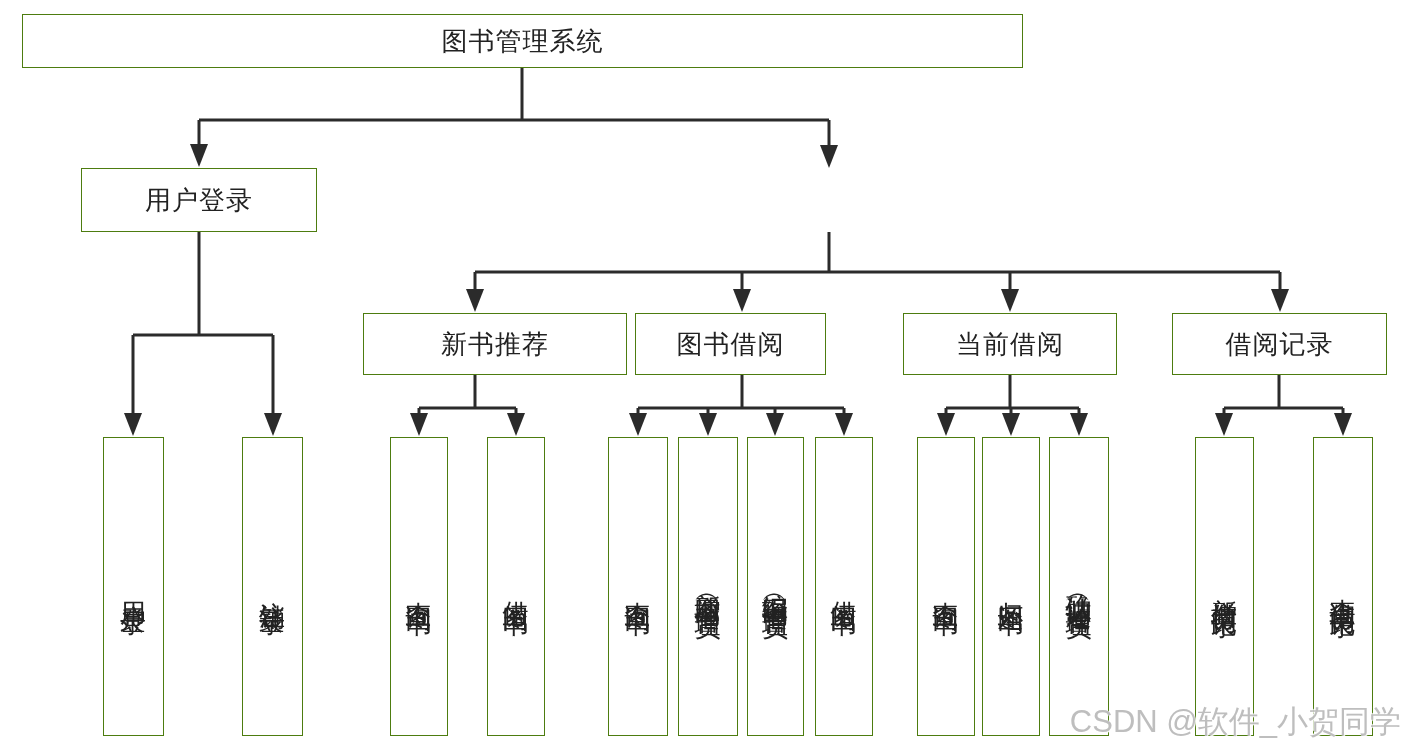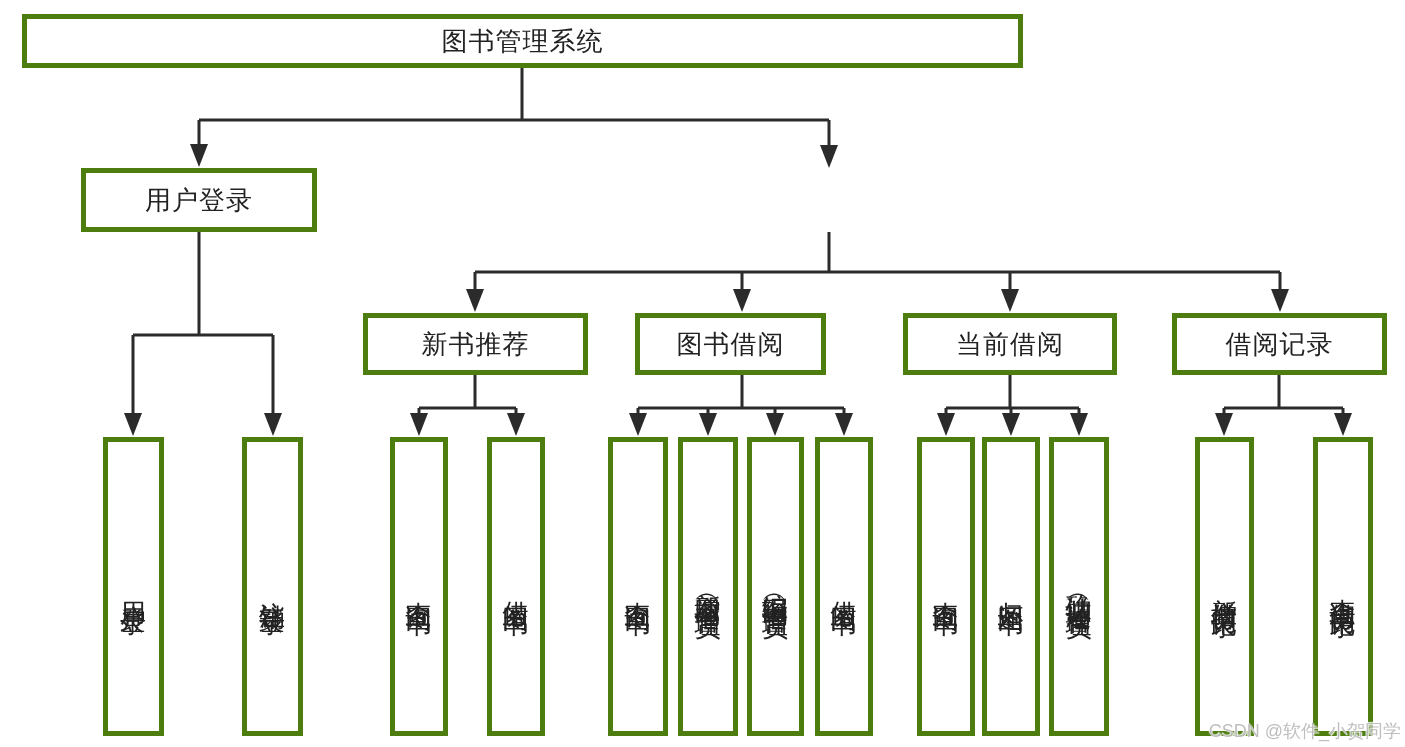--- a/index.html
+++ b/index.html
@@ -13,21 +13,21 @@
   }
   .wires {
     position: absolute;
     left: 0; top: 0;
     width: 1405px; height: 747px;
     pointer-events: none;
   }
   .node {
     position: absolute;
     box-sizing: border-box;
-    border: 5px solid #4d7c0f;
+    border: 1px solid #4d7c0f;
     background: #ffffff;
     color: #222222;
     display: flex;
     align-items: center;
     justify-content: center;
     font-size: 26px;
     letter-spacing: 1px;
     z-index: 2;
   }
   .v-node {
@@ -35,21 +35,21 @@
     text-orientation: mixed;
     letter-spacing: 3px;
     line-height: 1;
     padding: 4px 0;
   }
   .watermark {
     position: absolute;
     right: 4px;
     bottom: 4px;
     z-index: 5;
-    font-size: 18px;
+    font-size: 31px;
     color: rgba(186, 186, 186, 0.95);
     text-shadow: 1px 1px 1px #ffffff, -1px -1px 1px #ffffff;
     white-space: nowrap;
   }
 </style>
 </head>
 <body>
 
 <div class="canvas">
 
@@ -97,21 +97,21 @@
 
       <polygon points="1224,436 1215,413 1233,413"></polygon>
       <polygon points="1343,436 1334,413 1352,413"></polygon>
     </g>
   </svg>
 
   <div class="node" style="left:22px; top:14px; width:1001px; height:54px;">图书管理系统</div>
 
   <div class="node" style="left:81px; top:168px; width:236px; height:64px;">用户登录</div>
 
-  <div class="node" style="left:363px; top:313px; width:225px; height:62px;">新书推荐</div>
+  <div class="node" style="left:363px; top:313px; width:264px; height:62px;">新书推荐</div>
   <div class="node" style="left:635px; top:313px; width:191px; height:62px;">图书借阅</div>
   <div class="node" style="left:1172px; top:313px; width:215px; height:62px;">借阅记录</div>
   <div class="node" style="left:903px; top:313px; width:214px; height:62px;">当前借阅</div>
 
   <div class="node v-node" style="left:103px; top:437px; width:61px; height:299px;">用户登录</div>
   <div class="node v-node" style="left:242px; top:437px; width:61px; height:299px;">注销登录</div>
 
   <div class="node v-node" style="left:390px; top:437px; width:58px; height:299px;">查询图书</div>
   <div class="node v-node" style="left:487px; top:437px; width:58px; height:299px;">借阅图书</div>
 

